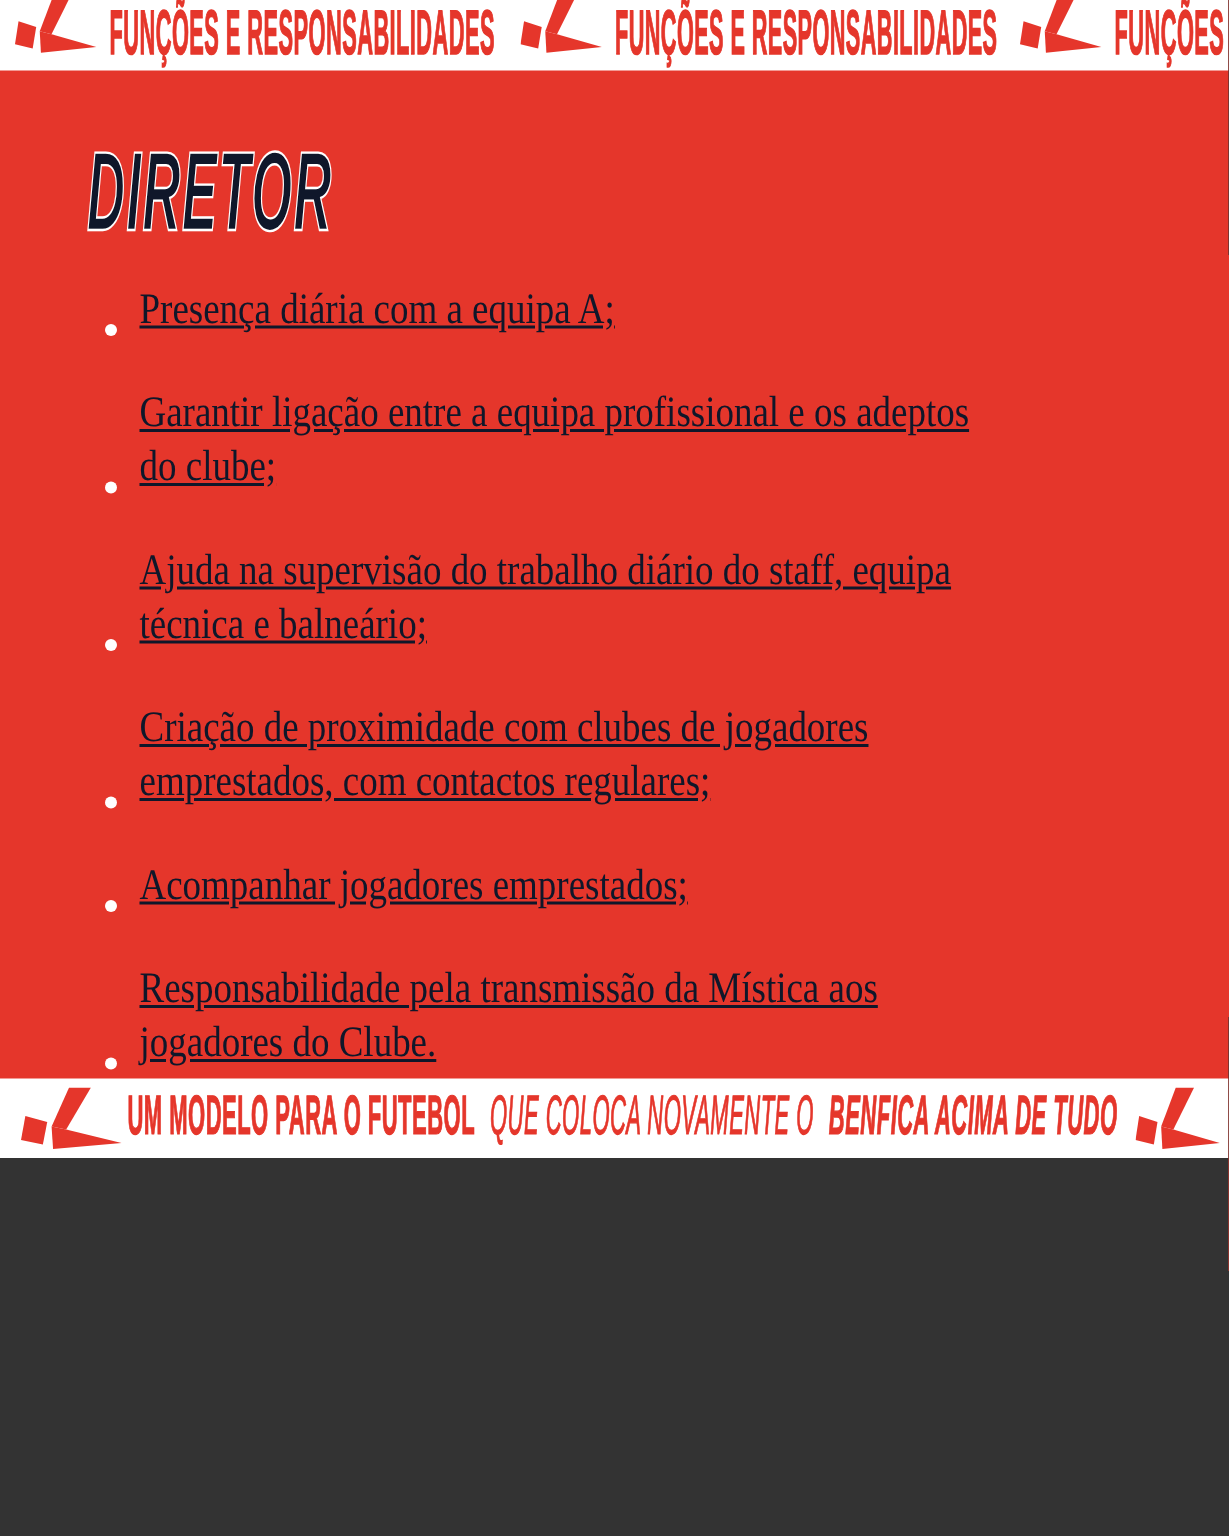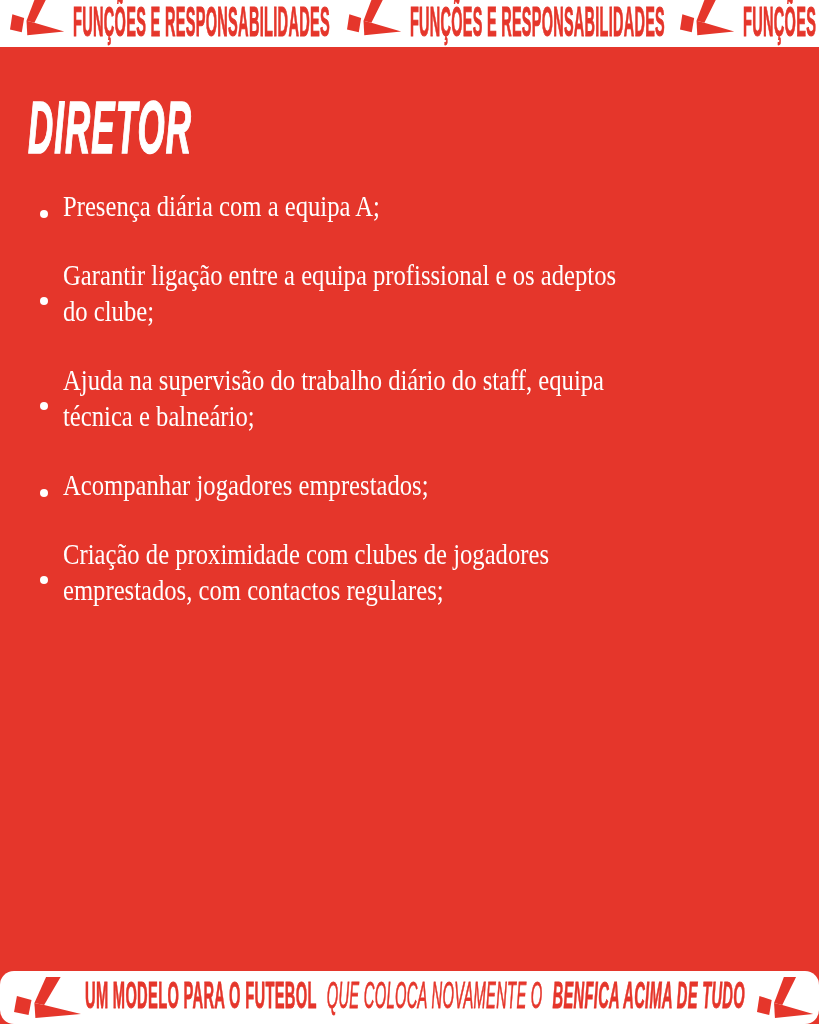--- a/index.html
+++ b/index.html
@@ -2,34 +2,34 @@
 <html><head>
 <meta charset="utf-8">
 <style>
   * { margin: 0; padding: 0; box-sizing: border-box; }
   html, body { background: #333; }
   body { display: flex; justify-content: center; }
 
   .page {
     position: relative;
     width: 819px;
-    height: 1024px;
+    height: 772px;
     background: #E5362B;
     overflow: hidden;
     font-family: "Liberation Sans", sans-serif;
   }
 
   
   .banner {
     position: absolute;
     left: 0; right: 0;
     background: #FFFFFF;
   }
   .banner-top { top: 0; height: 47px; }
-  .banner-bottom { bottom: 0; height: 53px; border-radius: 14px; }
+  .banner-bottom { bottom: 0; height: 53px; }
 
   .banner-text {
     position: absolute;
     display: inline-block;
     white-space: nowrap;
     color: #E5362B;
     font-weight: bold;
     font-size: 42px;
     line-height: 45px;
     top: -1px;
@@ -65,22 +65,23 @@
   }
   .seg { display: inline; }
   .seg-bold { font-weight: bold; margin-right: 14px; }
   .seg-italic { font-style: italic; font-weight: normal; margin-right: 14px; }
   .seg-italic-bold { font-style: italic; font-weight: bold; }
 
   
   .content {
     position: absolute;
     top: 47px; bottom: 53px; left: 0; right: 0;
-    padding: 38px 0 0 28px;
-    color: #ffffff;
+    padding: 38px 0 0 58px;
+    color: #0f172a;
+    text-decoration: underline;
   }
 
   .title { line-height: 85px; }
   .title-line {
     display: inline-block;
     white-space: nowrap;
     font-size: 75px;
     font-weight: bold;
     font-style: italic;
     letter-spacing: 0.03em;
@@ -89,21 +90,21 @@
   }
   .title-row { height: 85px; }
 
   .bullet-list {
     list-style: none;
     margin-top: 18px;
     margin-left: 12px; 
   }
   .bullet-item {
     display: flex;
-    align-items: center;
+    align-items: flex-end;
     margin-bottom: 33px;
   }
   .dot {
     flex: 0 0 auto;
     width: 8px; height: 8px;
     border-radius: 50%;
     background: #FFFFFF;
     margin-top: 16px;
   }
   .bullet-text {
@@ -158,26 +159,31 @@
         <span class="bullet-text">Garantir ligação entre a equipa profissional e os adeptos
 do clube;</span>
       </li>
       <li class="bullet-item">
         <span class="dot"></span>
         <span class="bullet-text">Ajuda na supervisão do trabalho diário do staff, equipa
 técnica e balneário;</span>
       </li>
       <li class="bullet-item">
         <span class="dot"></span>
-        <span class="bullet-text">Acompanhar jogadores emprestados;</span>
-      </li>
-      <li class="bullet-item">
-        <span class="dot"></span>
         <span class="bullet-text">Criação de proximidade com clubes de jogadores
 emprestados, com contactos regulares;</span>
+      </li>
+      <li class="bullet-item">
+        <span class="dot"></span>
+        <span class="bullet-text">Acompanhar jogadores emprestados;</span>
+      </li>
+      <li class="bullet-item">
+        <span class="dot"></span>
+        <span class="bullet-text">Responsabilidade pela transmissão da Mística aos
+jogadores do Clube.</span>
       </li>
     </ul>
   </main>
 
   <div class="banner banner-bottom">
     <svg class="eagle eagle-bottom-left" viewBox="0 0 70 46" preserveAspectRatio="none">
       <polygon points="33,0 48,0 31,28 21,26"></polygon>
       <polygon points="21,26 31,28 69,37 22,41"></polygon>
       <polygon points="3,19 18,23 15,38 0,35"></polygon>
     </svg>

